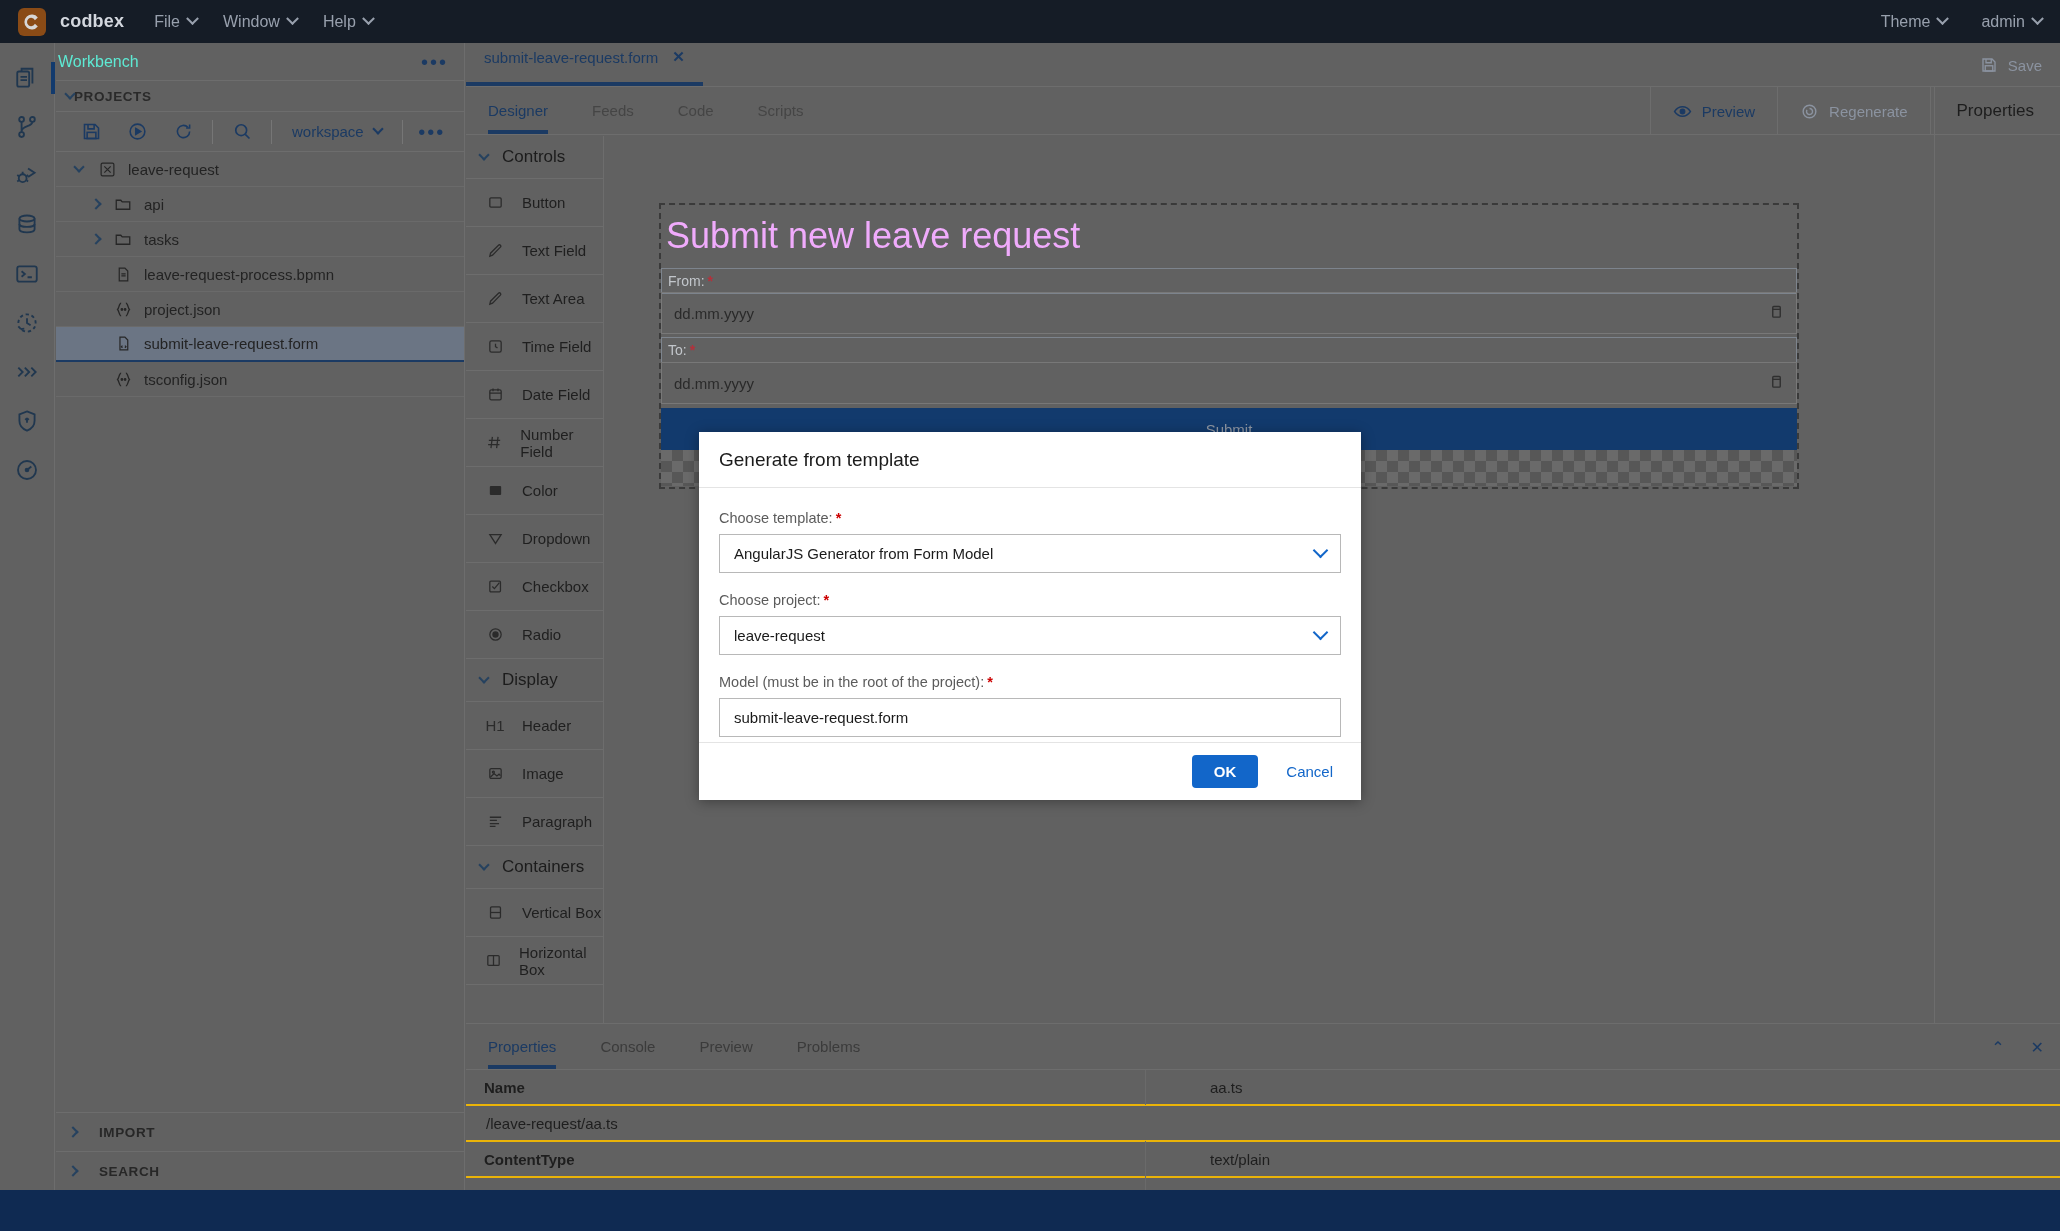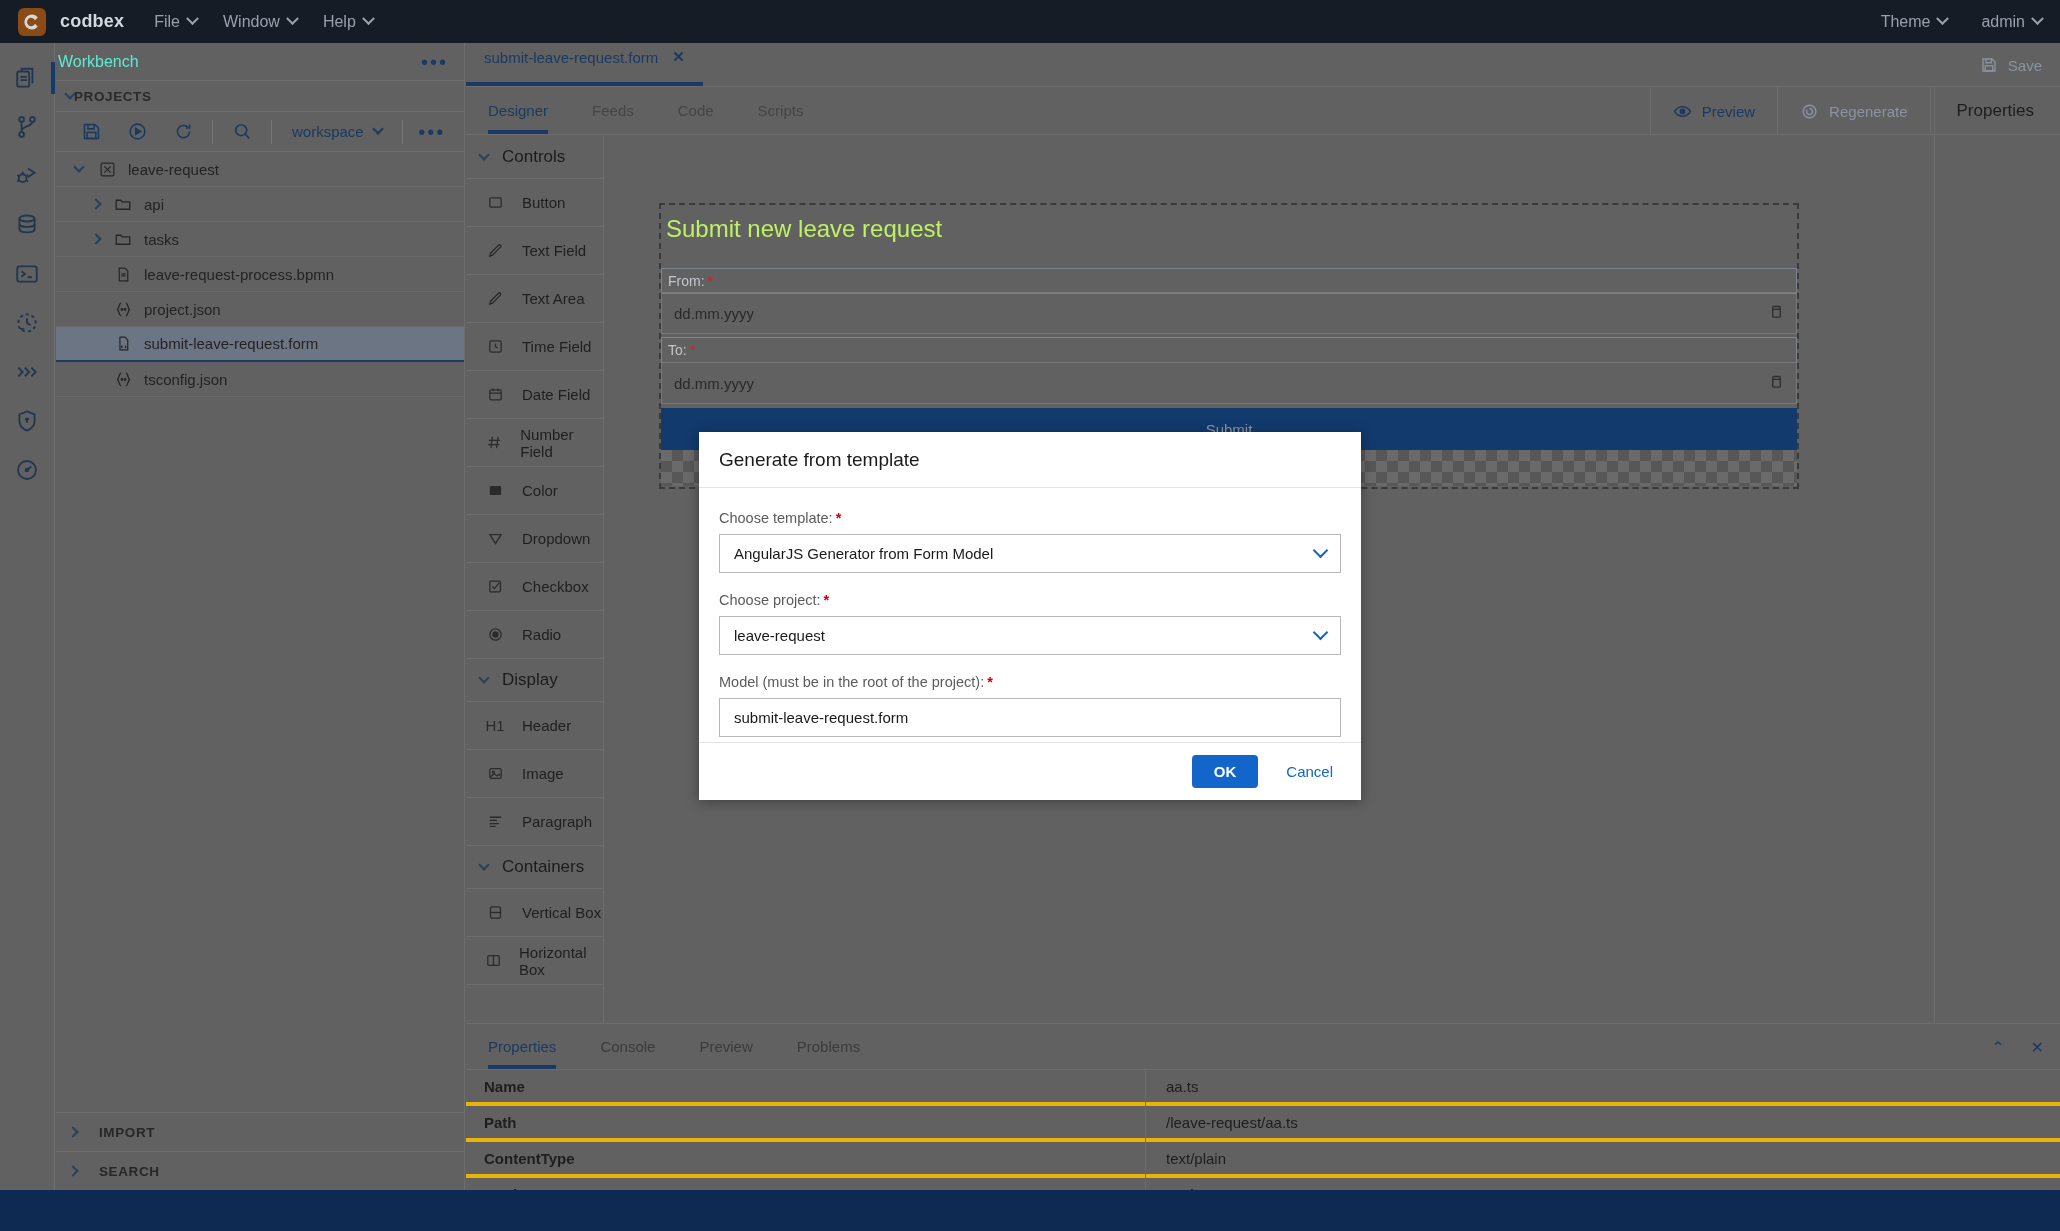--- a/index.html
+++ b/index.html
@@ -197,21 +197,21 @@
     display:flex; align-items:center; padding: 0 26px;
     font-size: 17px; color:#1d1d1d; border-left:1px solid #6d6d6d;
   }
   .form-outline {
     position: absolute; left: 659px; top: 203px;
     width: 1140px; height: 286px;
     border: 2px dashed #3a3a3a;
   }
   .form-title {
     position:absolute; left: 666px; top: 215px;
-    font-size: 24px; color: #bef264; font-weight: normal;
+    font-size: 36px; color: #f0abfc; font-weight: normal;
   }
   .f-label-box {
     position:absolute; left: 661px; width: 1136px; height: 26px;
     border: 1px solid #7d848d;
     display:flex; align-items:center; padding-left: 6px;
     font-size: 14px; color:#c2c6cb;
   }
   .req { color:#b4303b; font-weight: bold; margin-left: 3px; }
   .f-input {
     position:absolute; left: 661px; width: 1136px; height: 42px;
@@ -276,22 +276,23 @@
     font-size: 15px; color: #3b3b3b; position:relative;
   }
   .bp-tab.active { color:#1b3a63; }
   .bp-tab.active::after{
     content:""; position:absolute; left:22px; right:22px; bottom:0; height:4px; background:#1b3a63;
   }
   .bp-actions { position:absolute; right:16px; top:0; height:46px; display:flex; align-items:center; gap:26px; color:#1b3a63;}
   .prop-table { width: 1594px; }
   .prop-row {
     height: 36px; display:flex; align-items:center;
-    border-bottom: 4px solid #eab308;
+    border-bottom: 2px solid #eab308;
     font-size: 15px;
+    gap: 44px;
   }
   .prop-key { width: 680px; padding-left: 18px; font-weight: bold; color:#1e1e1e;
               border-right: 1px solid #6a6a6a; height:36px; display:flex; align-items:center;}
   .prop-val { padding-left: 20px; color: #1e1e1e; }
 
   
   .statusbar {
     position:absolute; left: 0; bottom: 0;
     width: 2060px; height: 41px;
     background: #0f2a52;
@@ -838,21 +839,20 @@
         <span>✕</span>
       </div>
     </div>
 
     <div class="prop-table">
       <div class="prop-row">
         <div class="prop-key">Name</div>
         <div class="prop-val">aa.ts</div>
       </div>
       <div class="prop-row">
-        <div class="prop-key">Path</div>
         <div class="prop-val">/leave-request/aa.ts</div>
       </div>
       <div class="prop-row">
         <div class="prop-key">ContentType</div>
         <div class="prop-val">text/plain</div>
       </div>
       <div class="prop-row">
         <div class="prop-key">Workspace</div>
         <div class="prop-val">workspace</div>
       </div>

